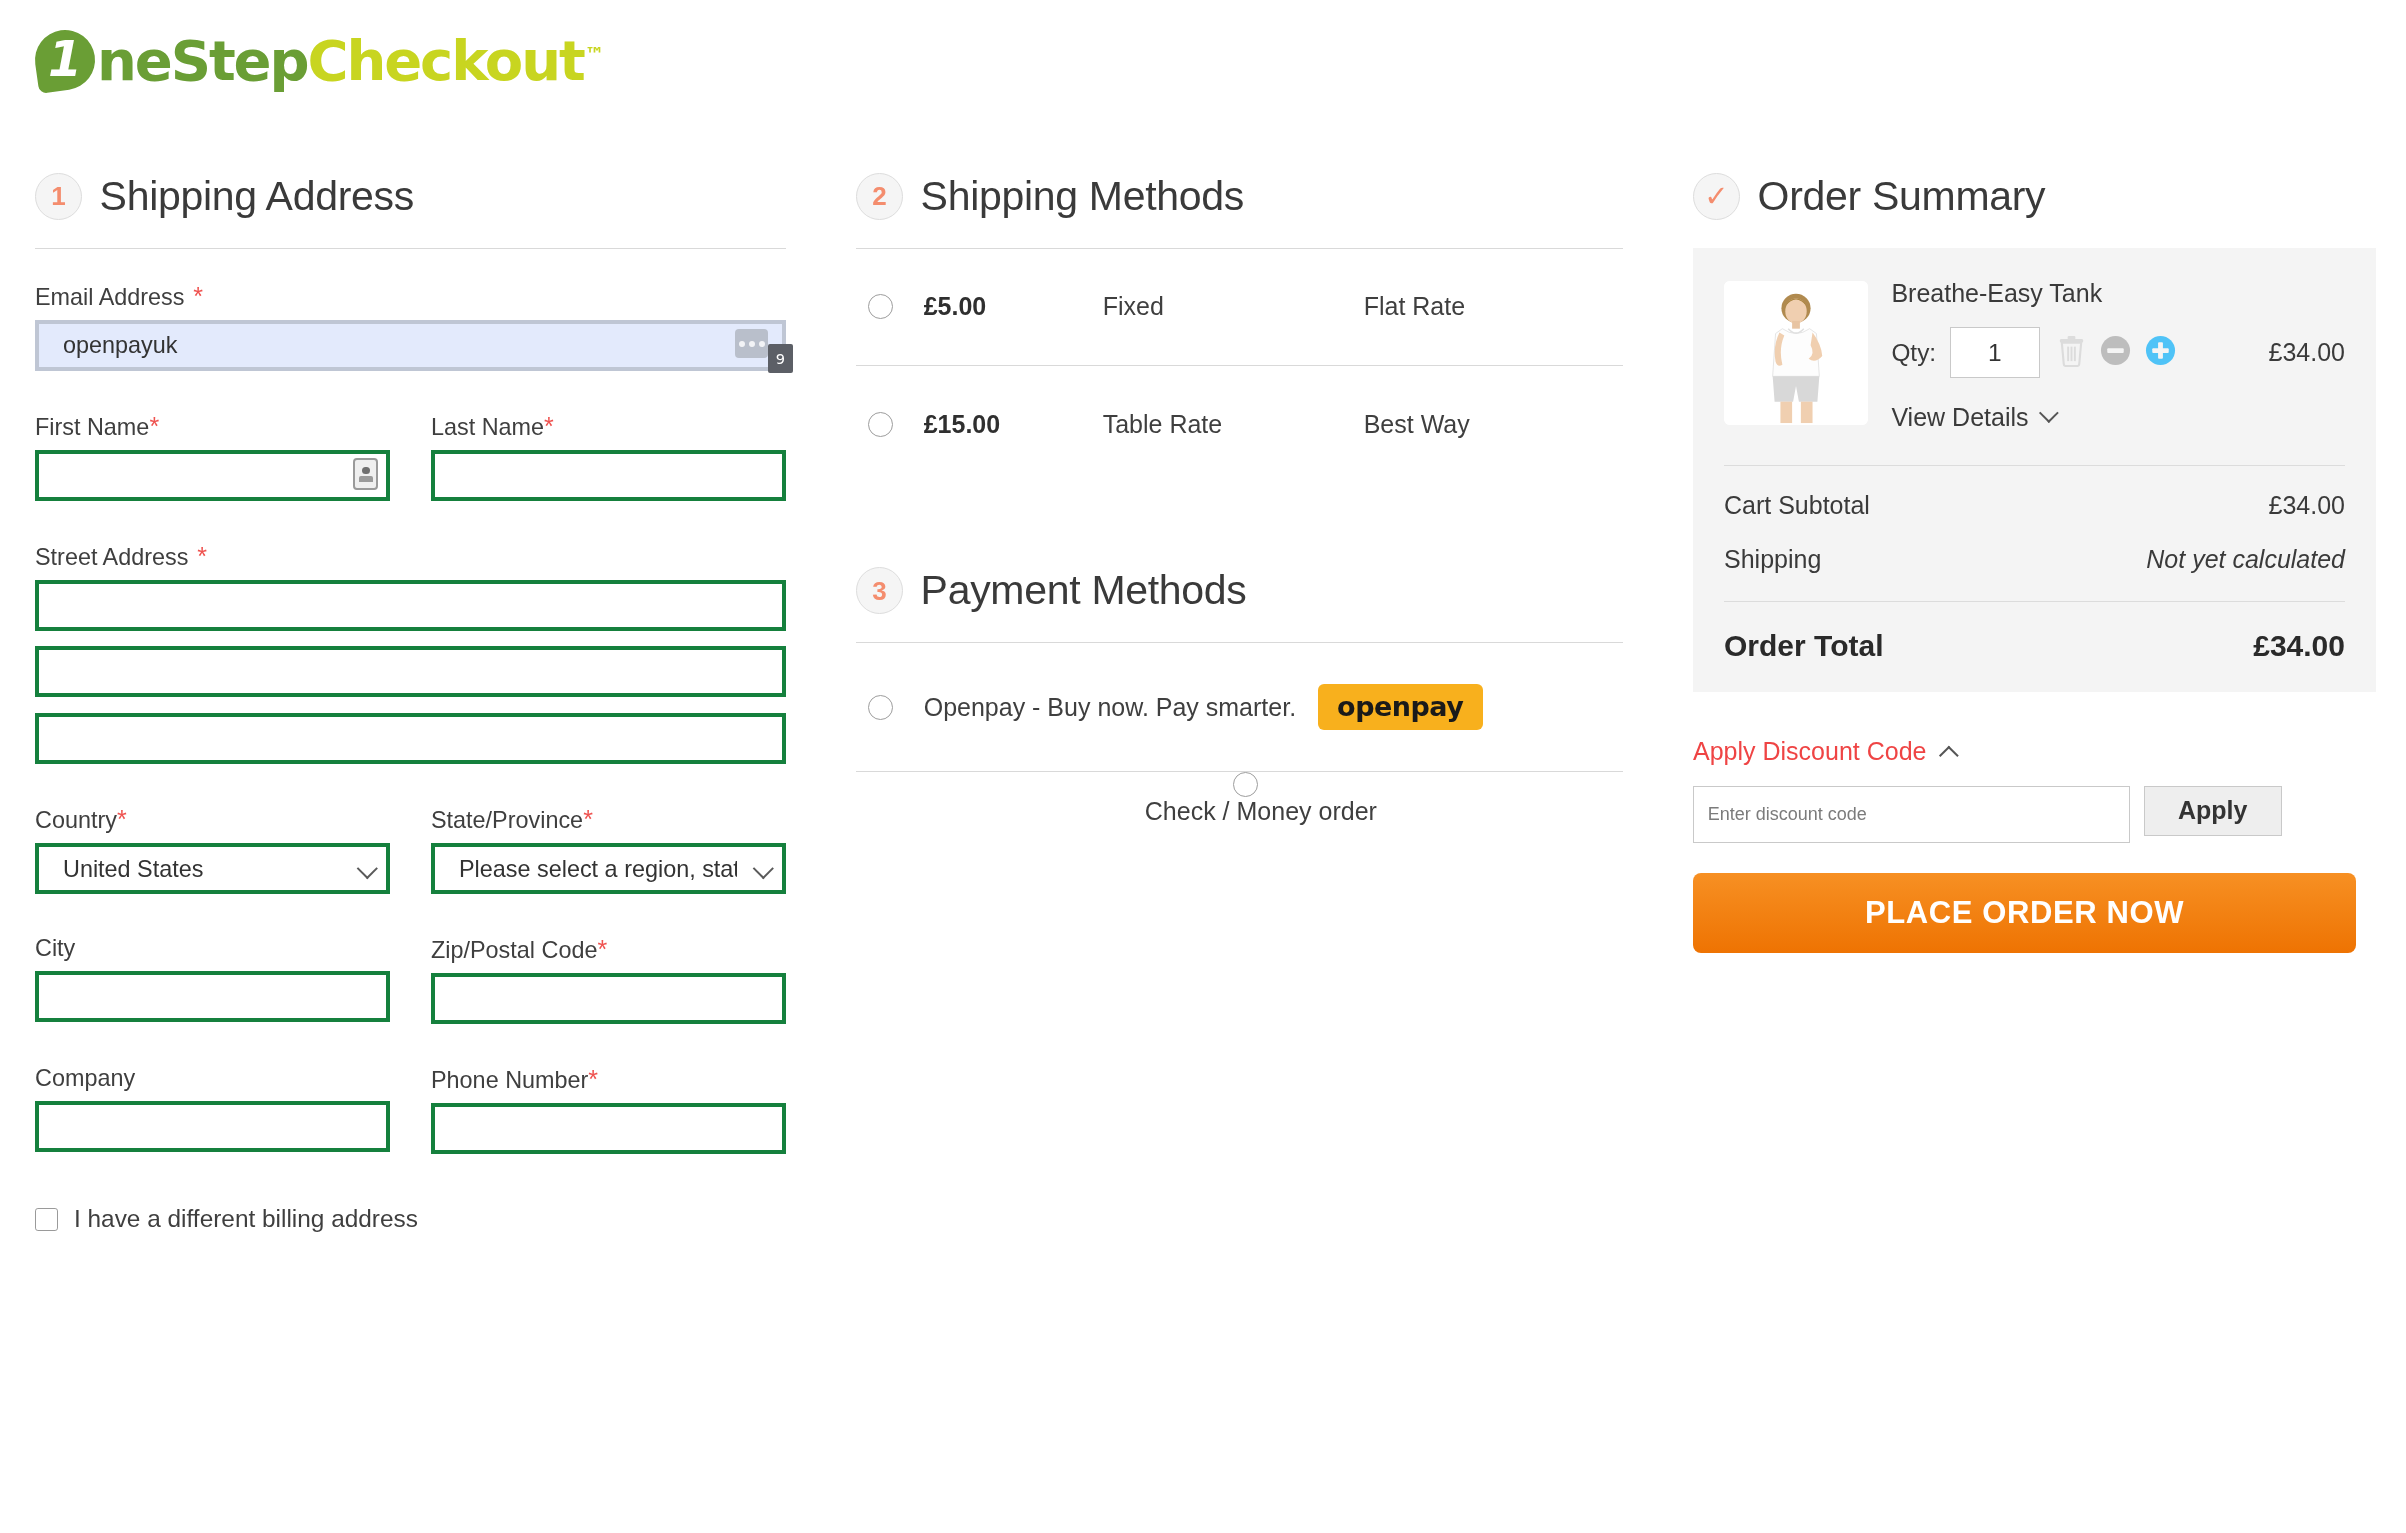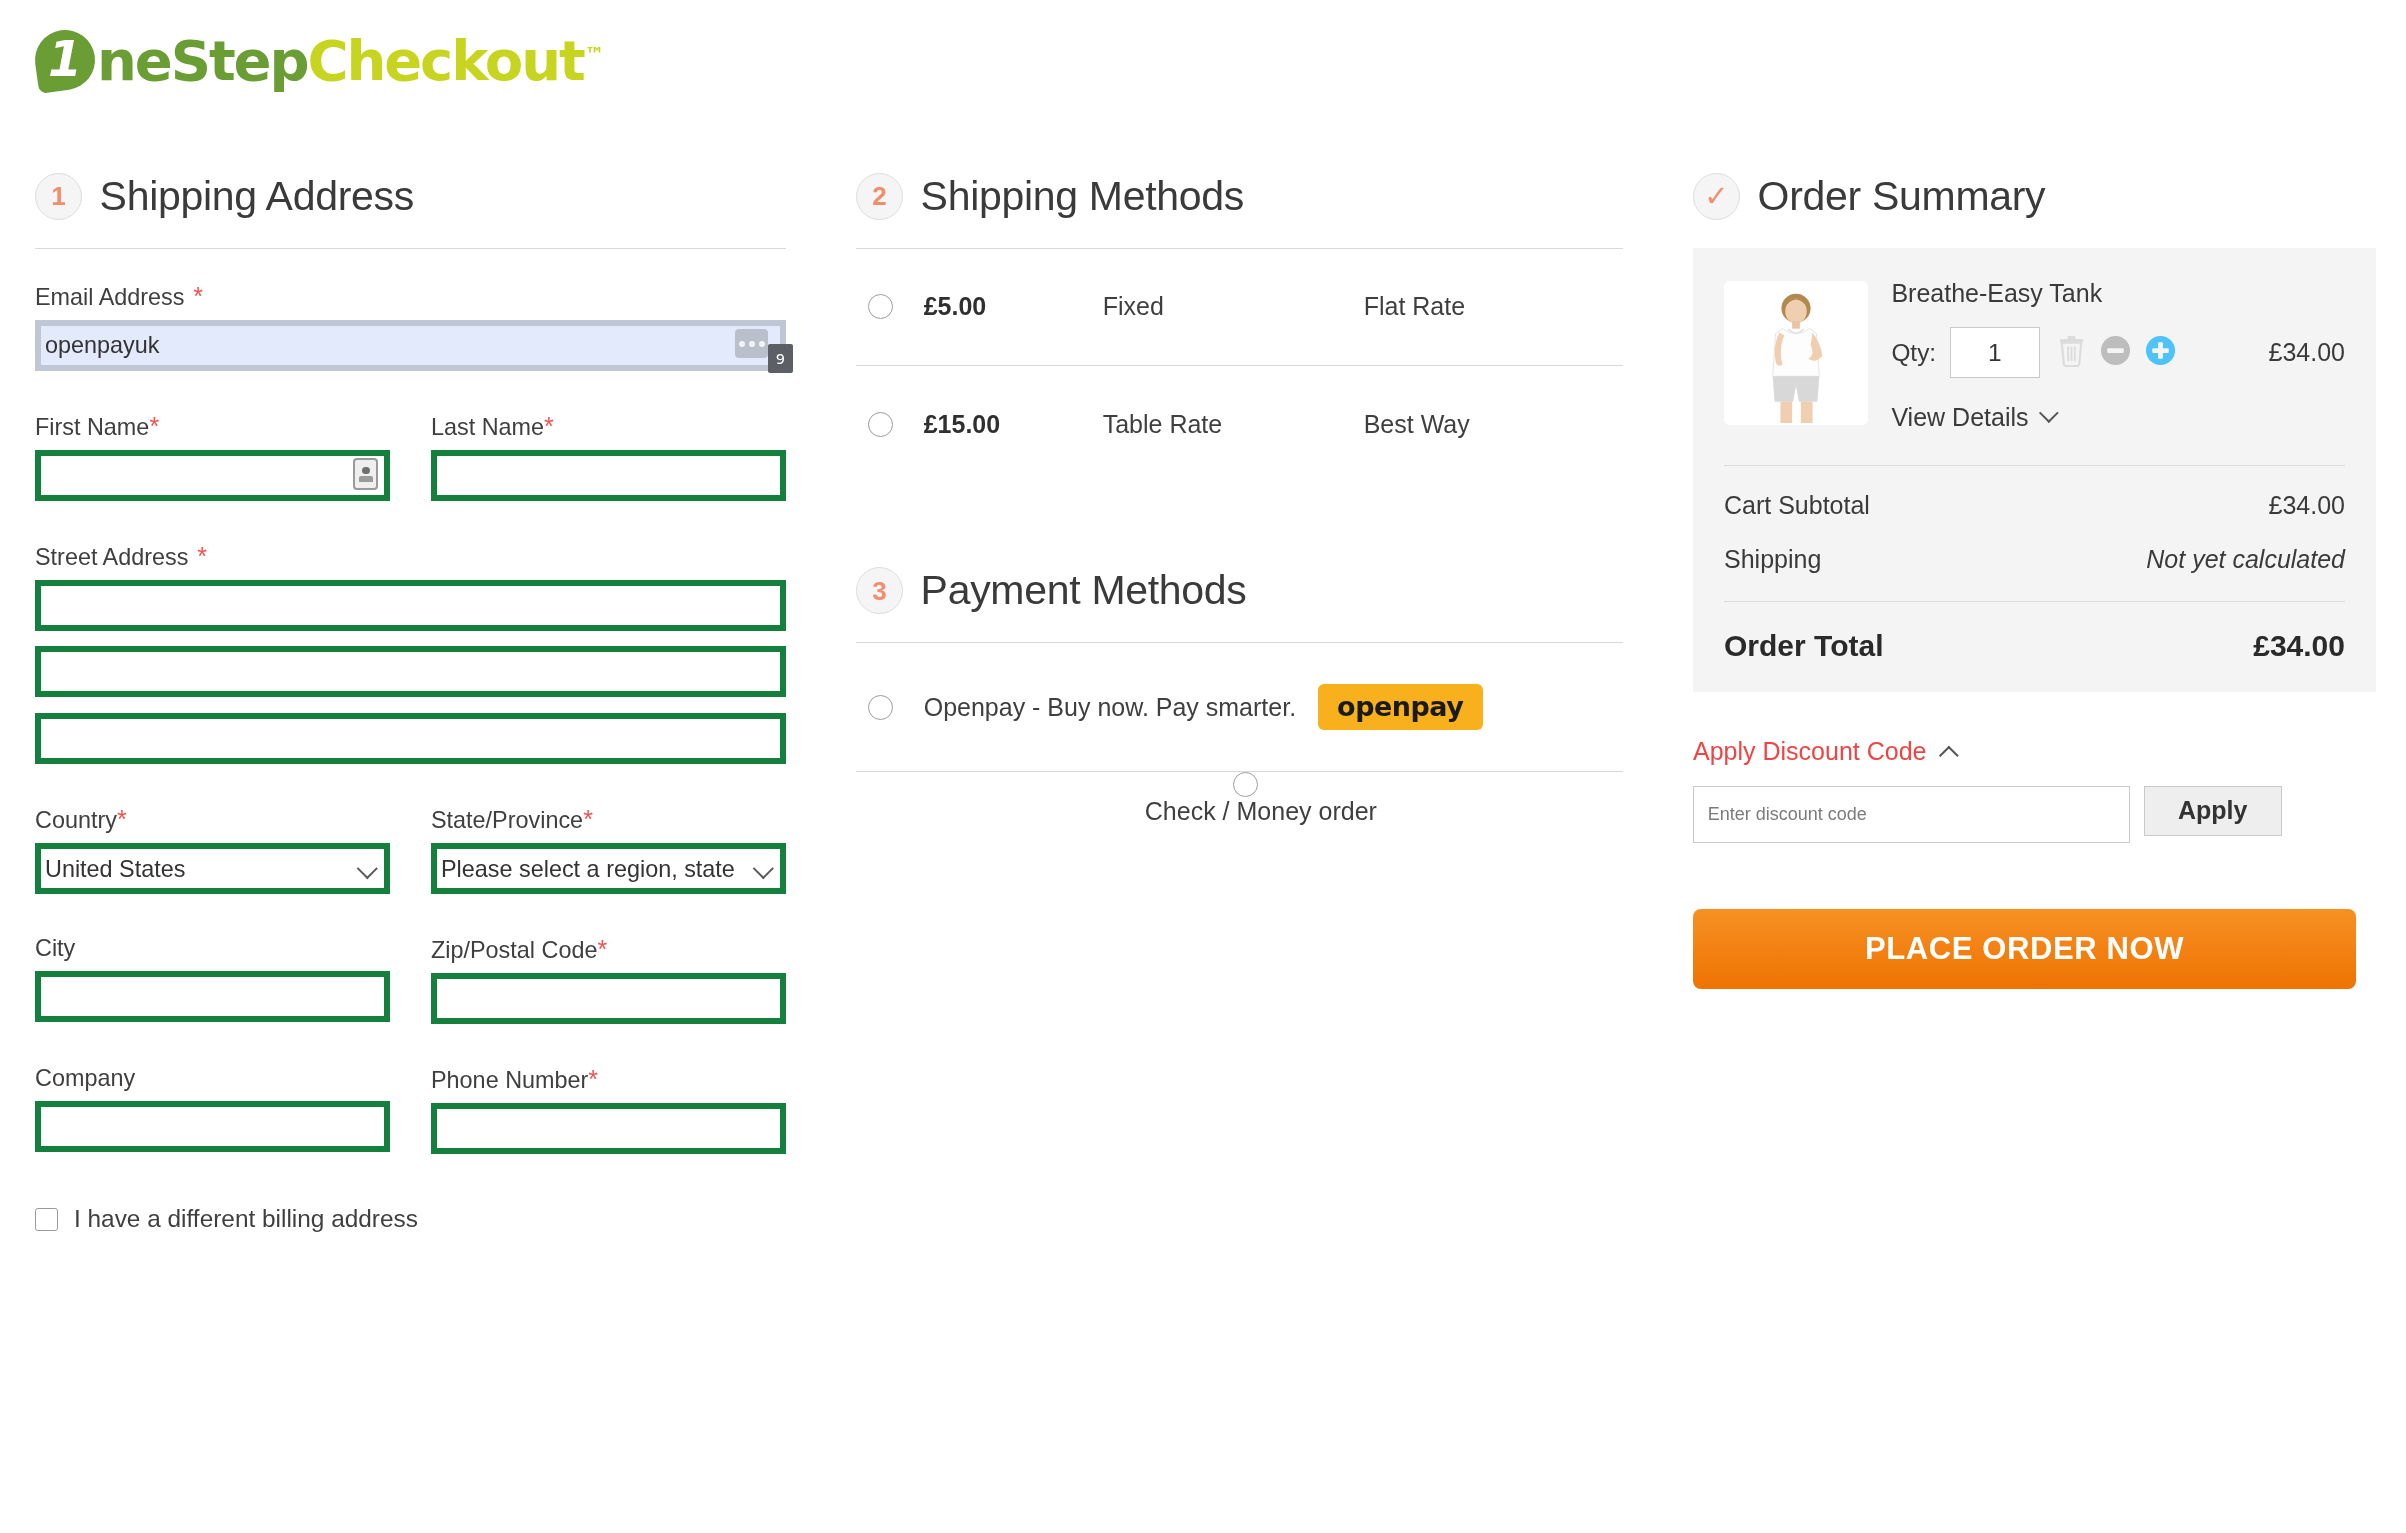--- a/index.html
+++ b/index.html
@@ -119,25 +119,25 @@
     color: #3f3f3f;
     margin-bottom: 10.7px;
     line-height: 1;
     white-space: nowrap;
   }
   .req { color: #ef5350; font-size: 25px; }
   .req.spaced { margin-left: 8.8px; }
   .inp {
     width: 100%;
     height: 51px;
-    border: 6px solid #15803d;
+    border: 4px solid #15803d;
     background: #ffffff;
     font-size: 23.4px;
     color: #333;
-    padding: 0 4px;
+    padding: 0 24px;
     font-family: "Liberation Sans", sans-serif;
     outline: none;
     display: block;
   }
   .inp.filled-email {
     background: #e3eafc;
     border-color: #bfc6d4;
     position: relative;
   }
   .email-wrap { position: relative; }
@@ -376,21 +376,21 @@
     width: 138px; height: 50px;
     background: #eeeeee;
     border: 1px solid #c9c9c9;
     font-size: 25px;
     font-weight: bold;
     color: #333;
     cursor: pointer;
     font-family: "Liberation Sans", sans-serif;
   }
   .place-order {
-    margin-top: 66px;
+    margin-top: 30px;
     width: 663px; height: 80px;
     background: linear-gradient(#f79023, #ee7302);
     border: none;
     border-radius: 8px;
     color: #ffffff;
     font-size: 31px;
     font-weight: bold;
     letter-spacing: 0.6px;
     cursor: pointer;
     font-family: "Liberation Sans", sans-serif;

